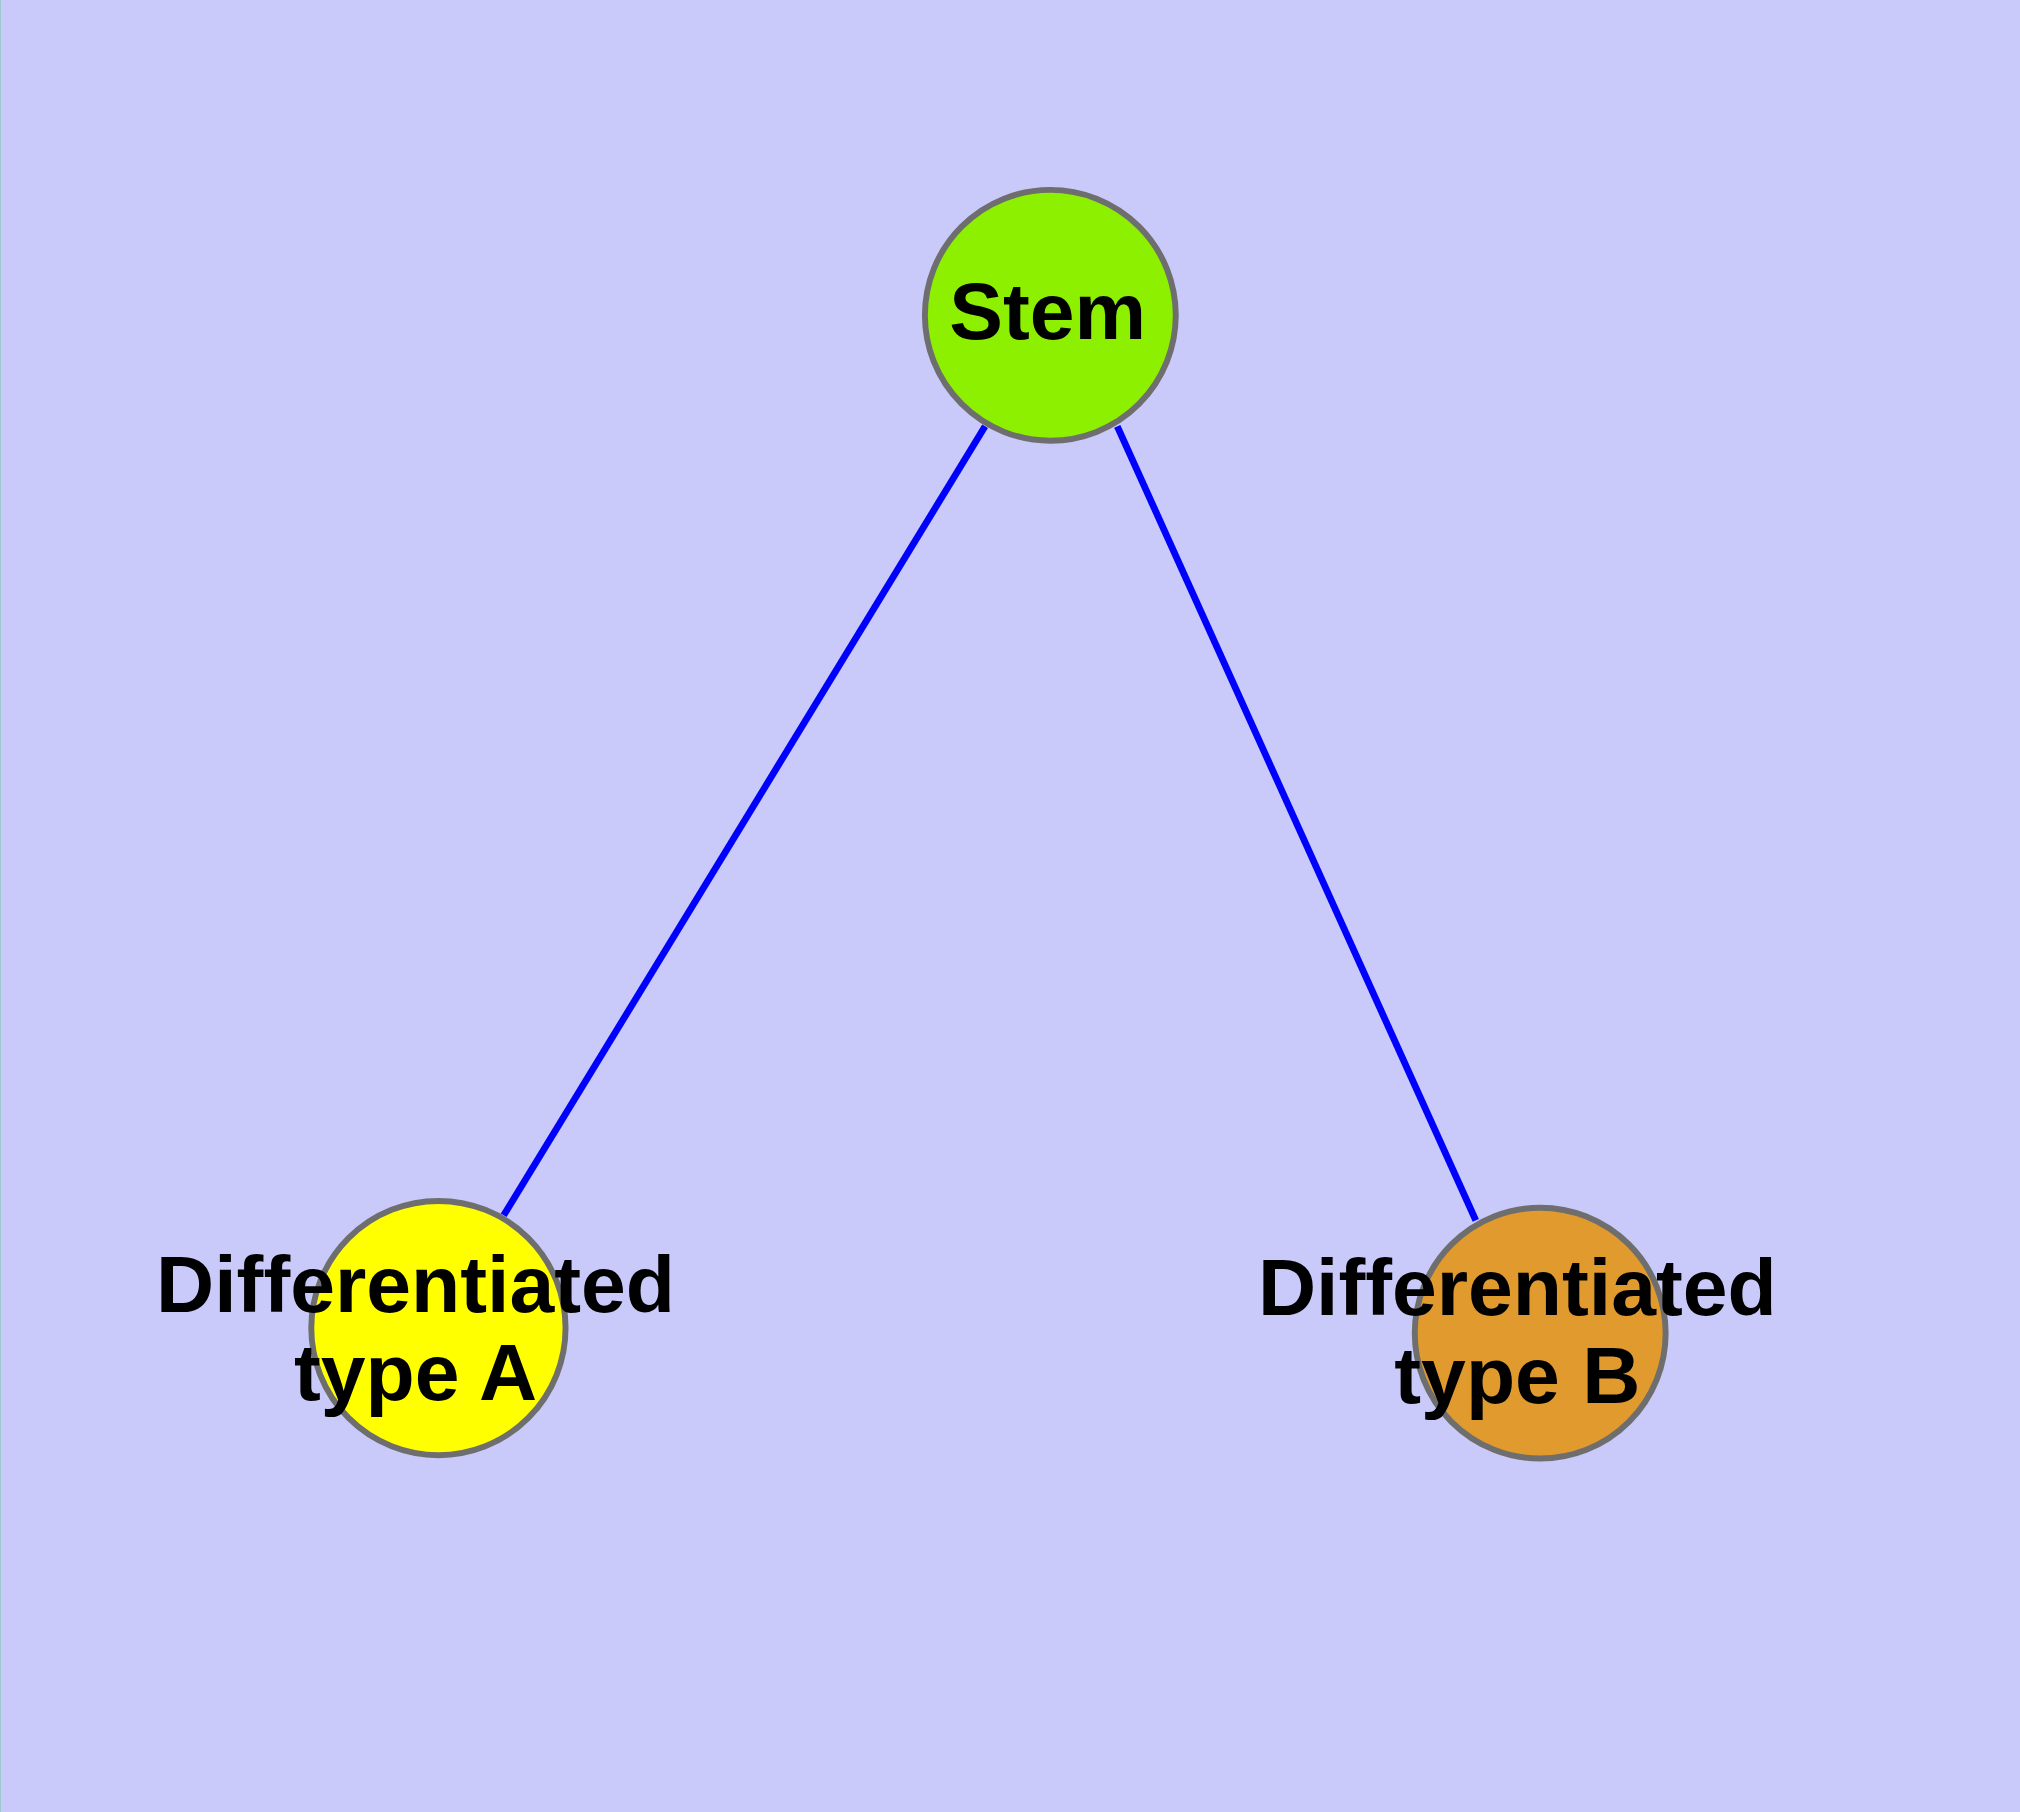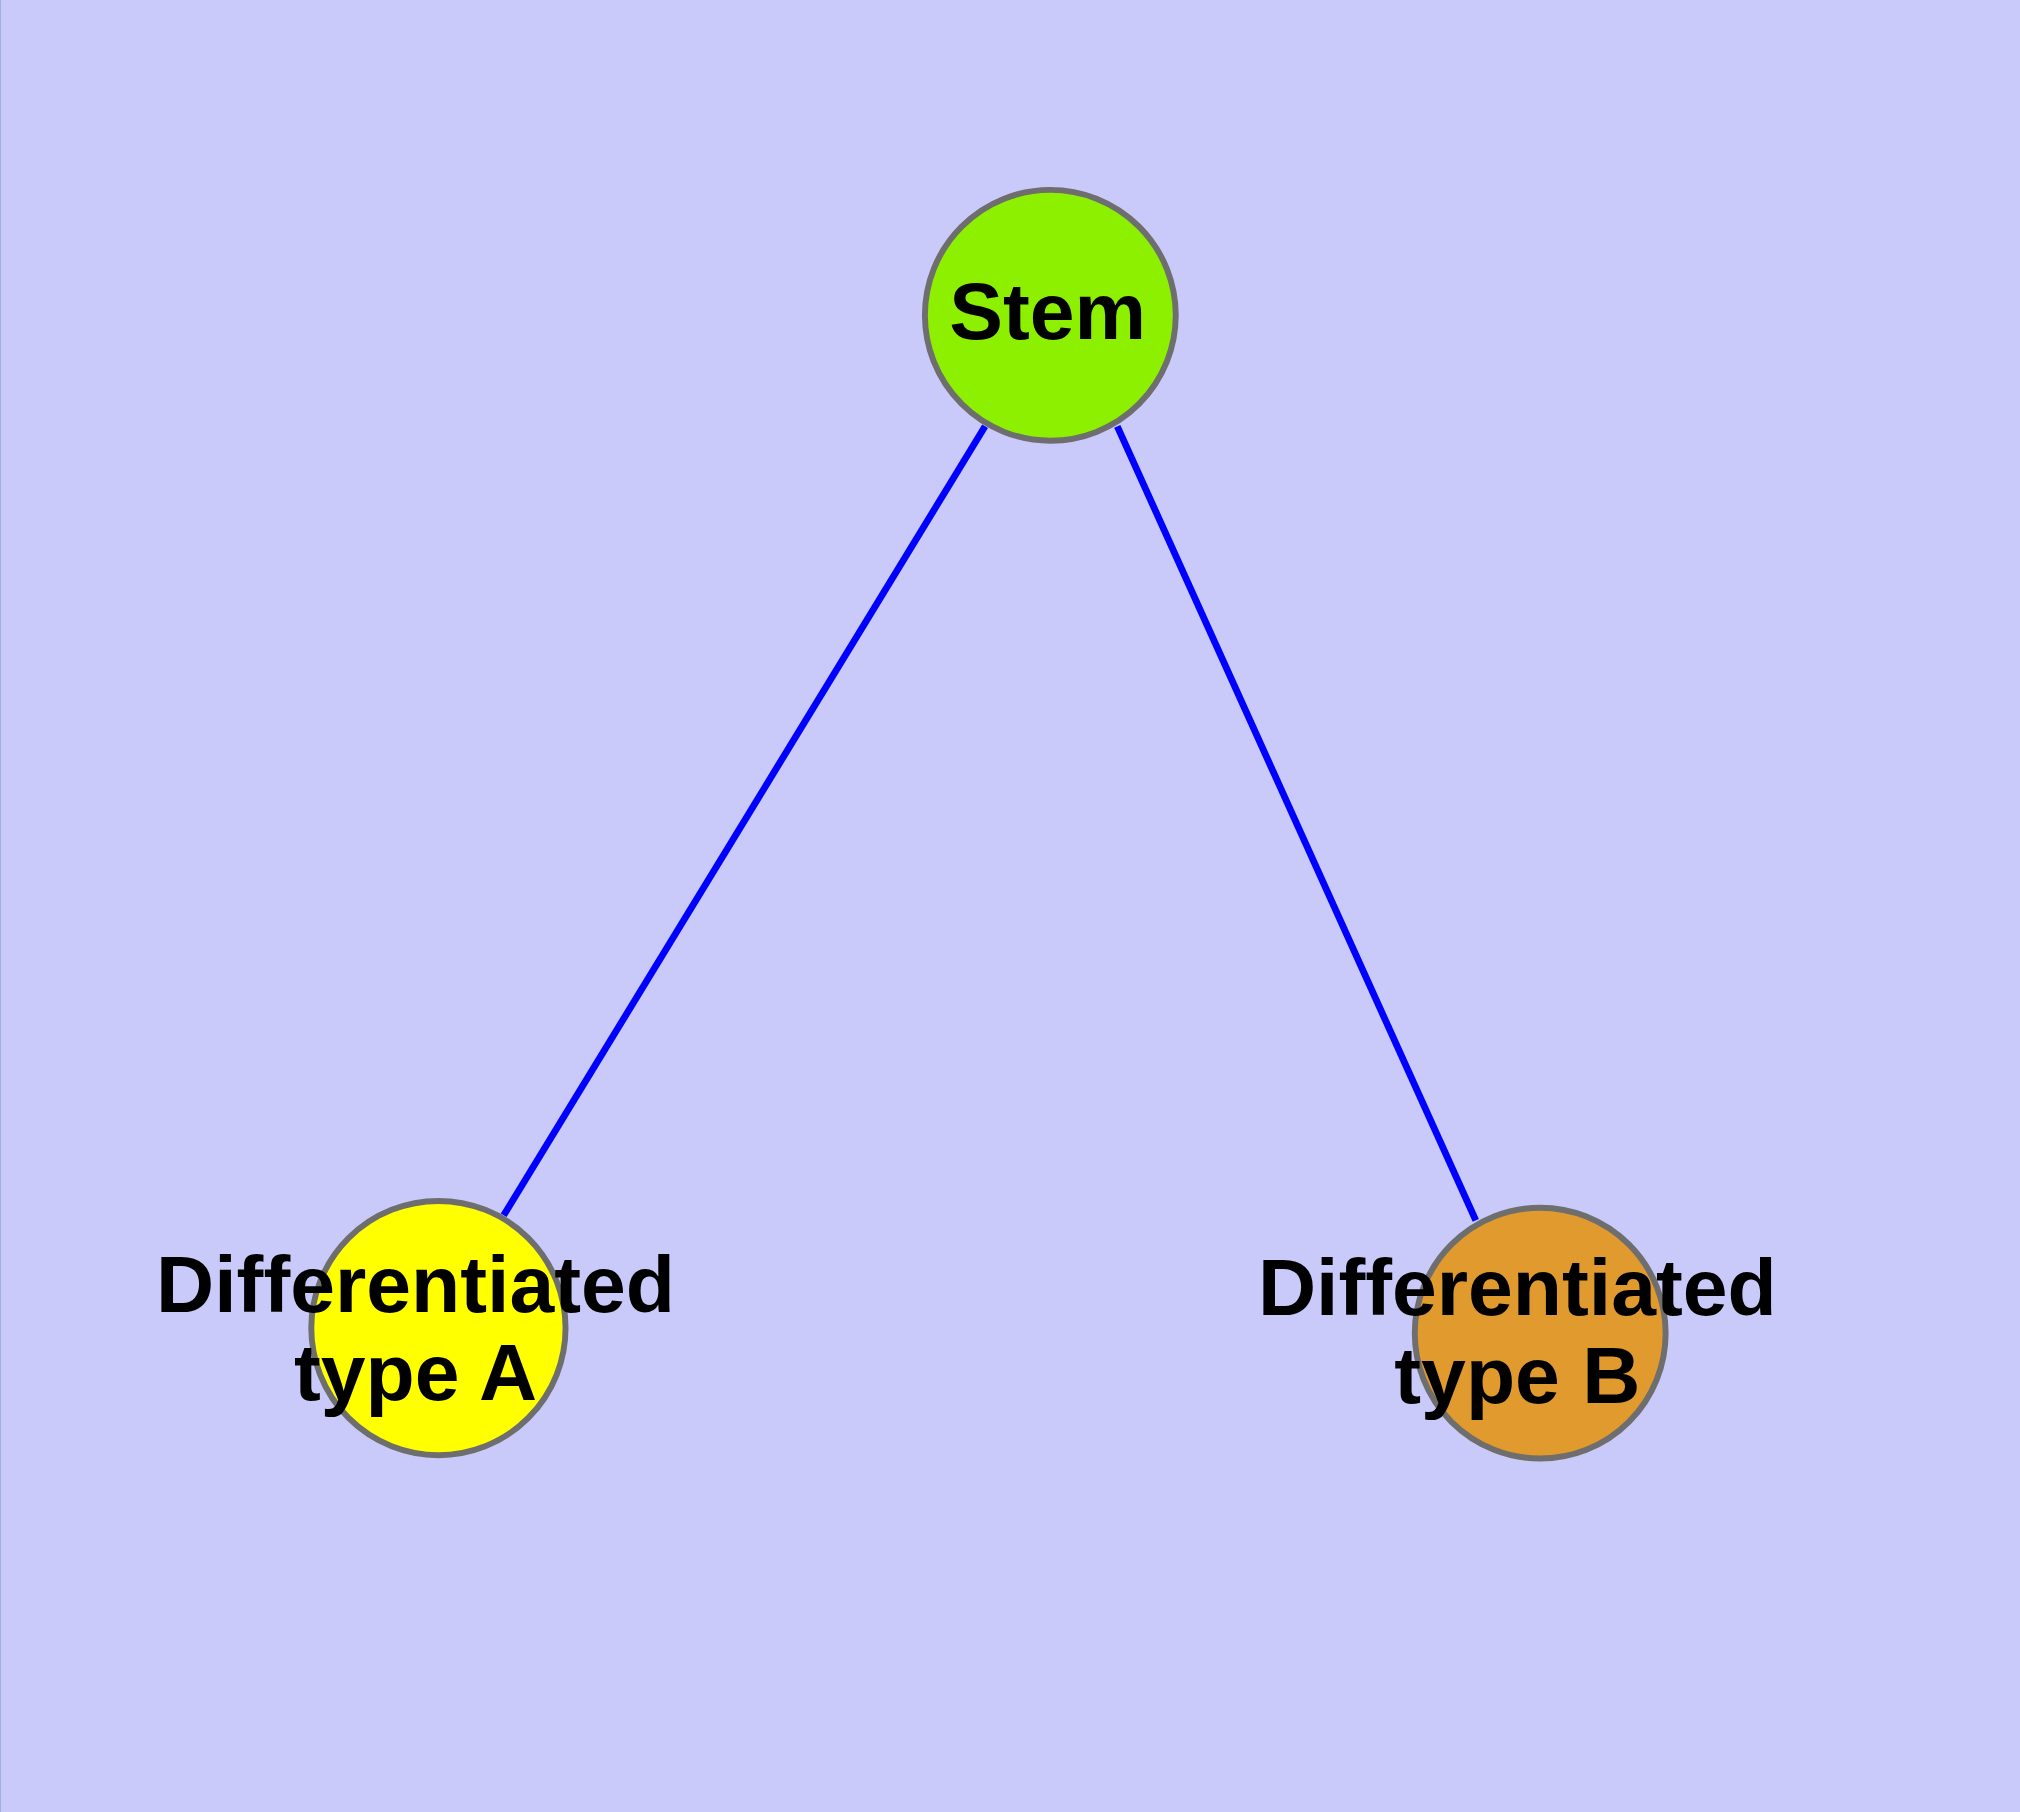--- a/index.html
+++ b/index.html
@@ -4,21 +4,21 @@
 <style>
   html, body {
     margin: 0;
     padding: 0;
     background: #ffffff;
   }
   #canvas {
     position: relative;
     width: 2021px;
     height: 1812px;
-    background: #0f766e;
+    background: #22c55e;
     overflow: hidden;
     font-family: "Liberation Sans", "DejaVu Sans", sans-serif;
   }
   #graph-svg {
     position: absolute;
     left: 0;
     top: 0;
     width: 2021px;
     height: 1812px;
     display: block;

